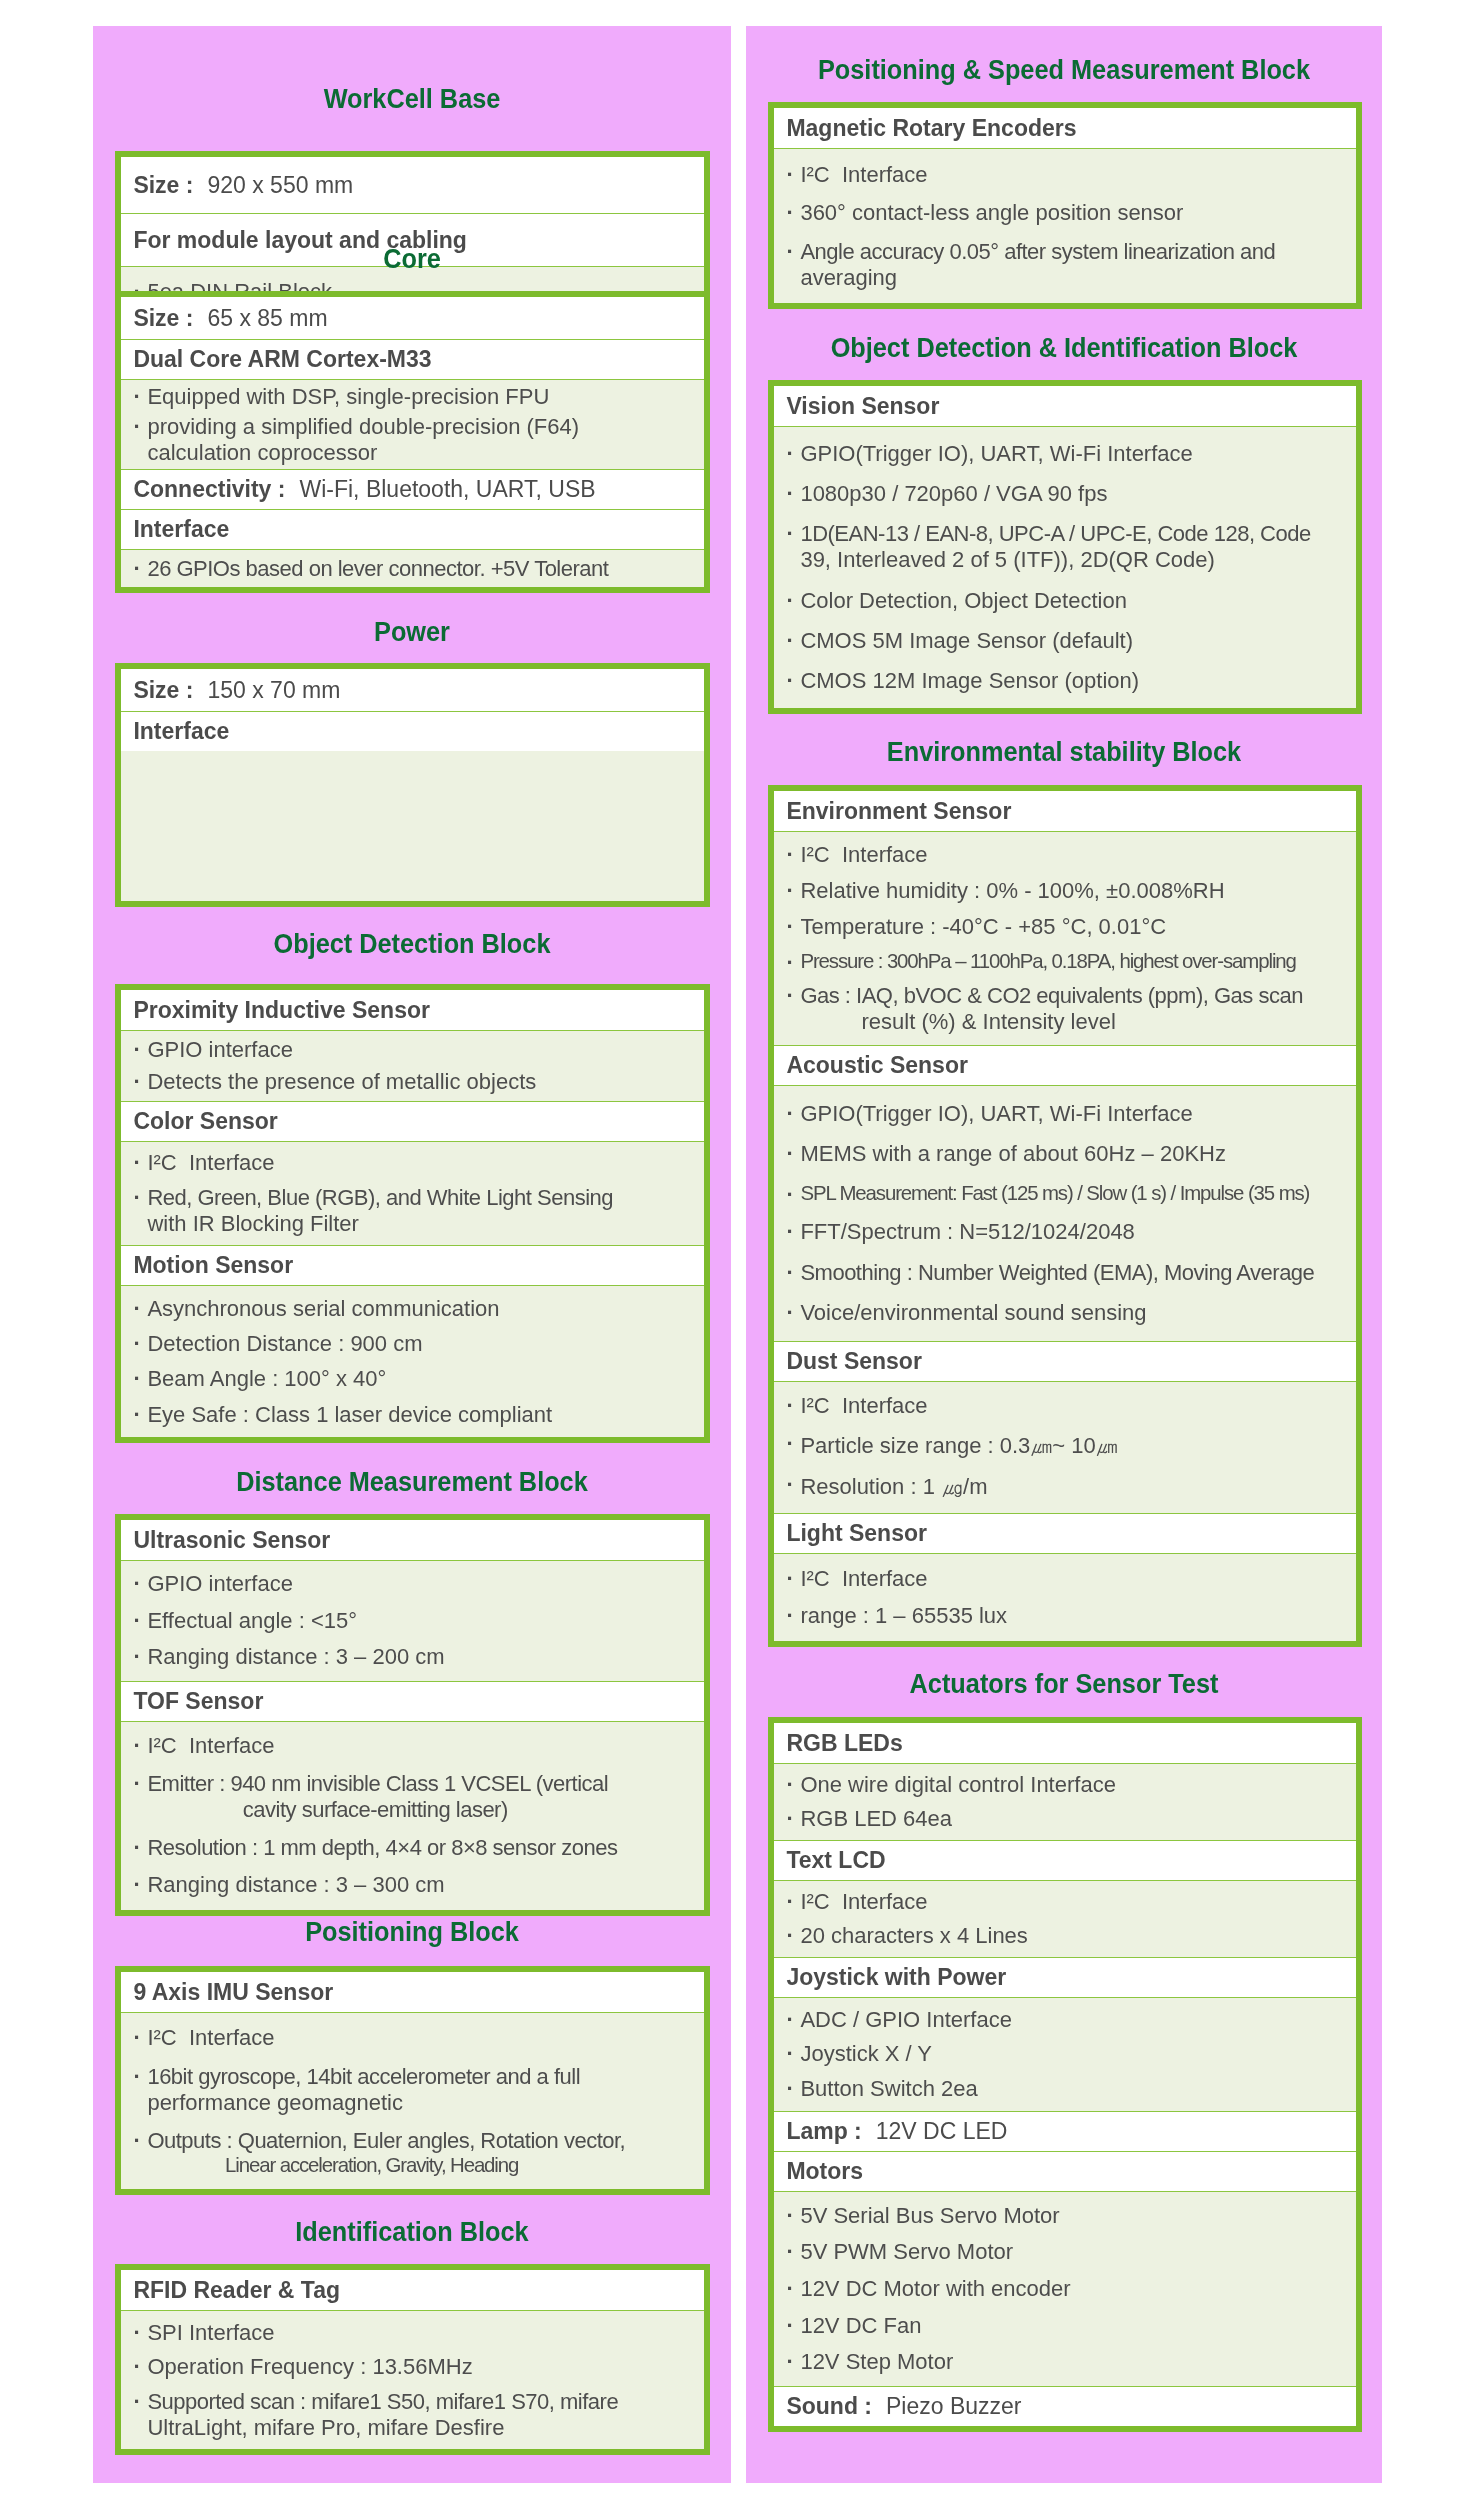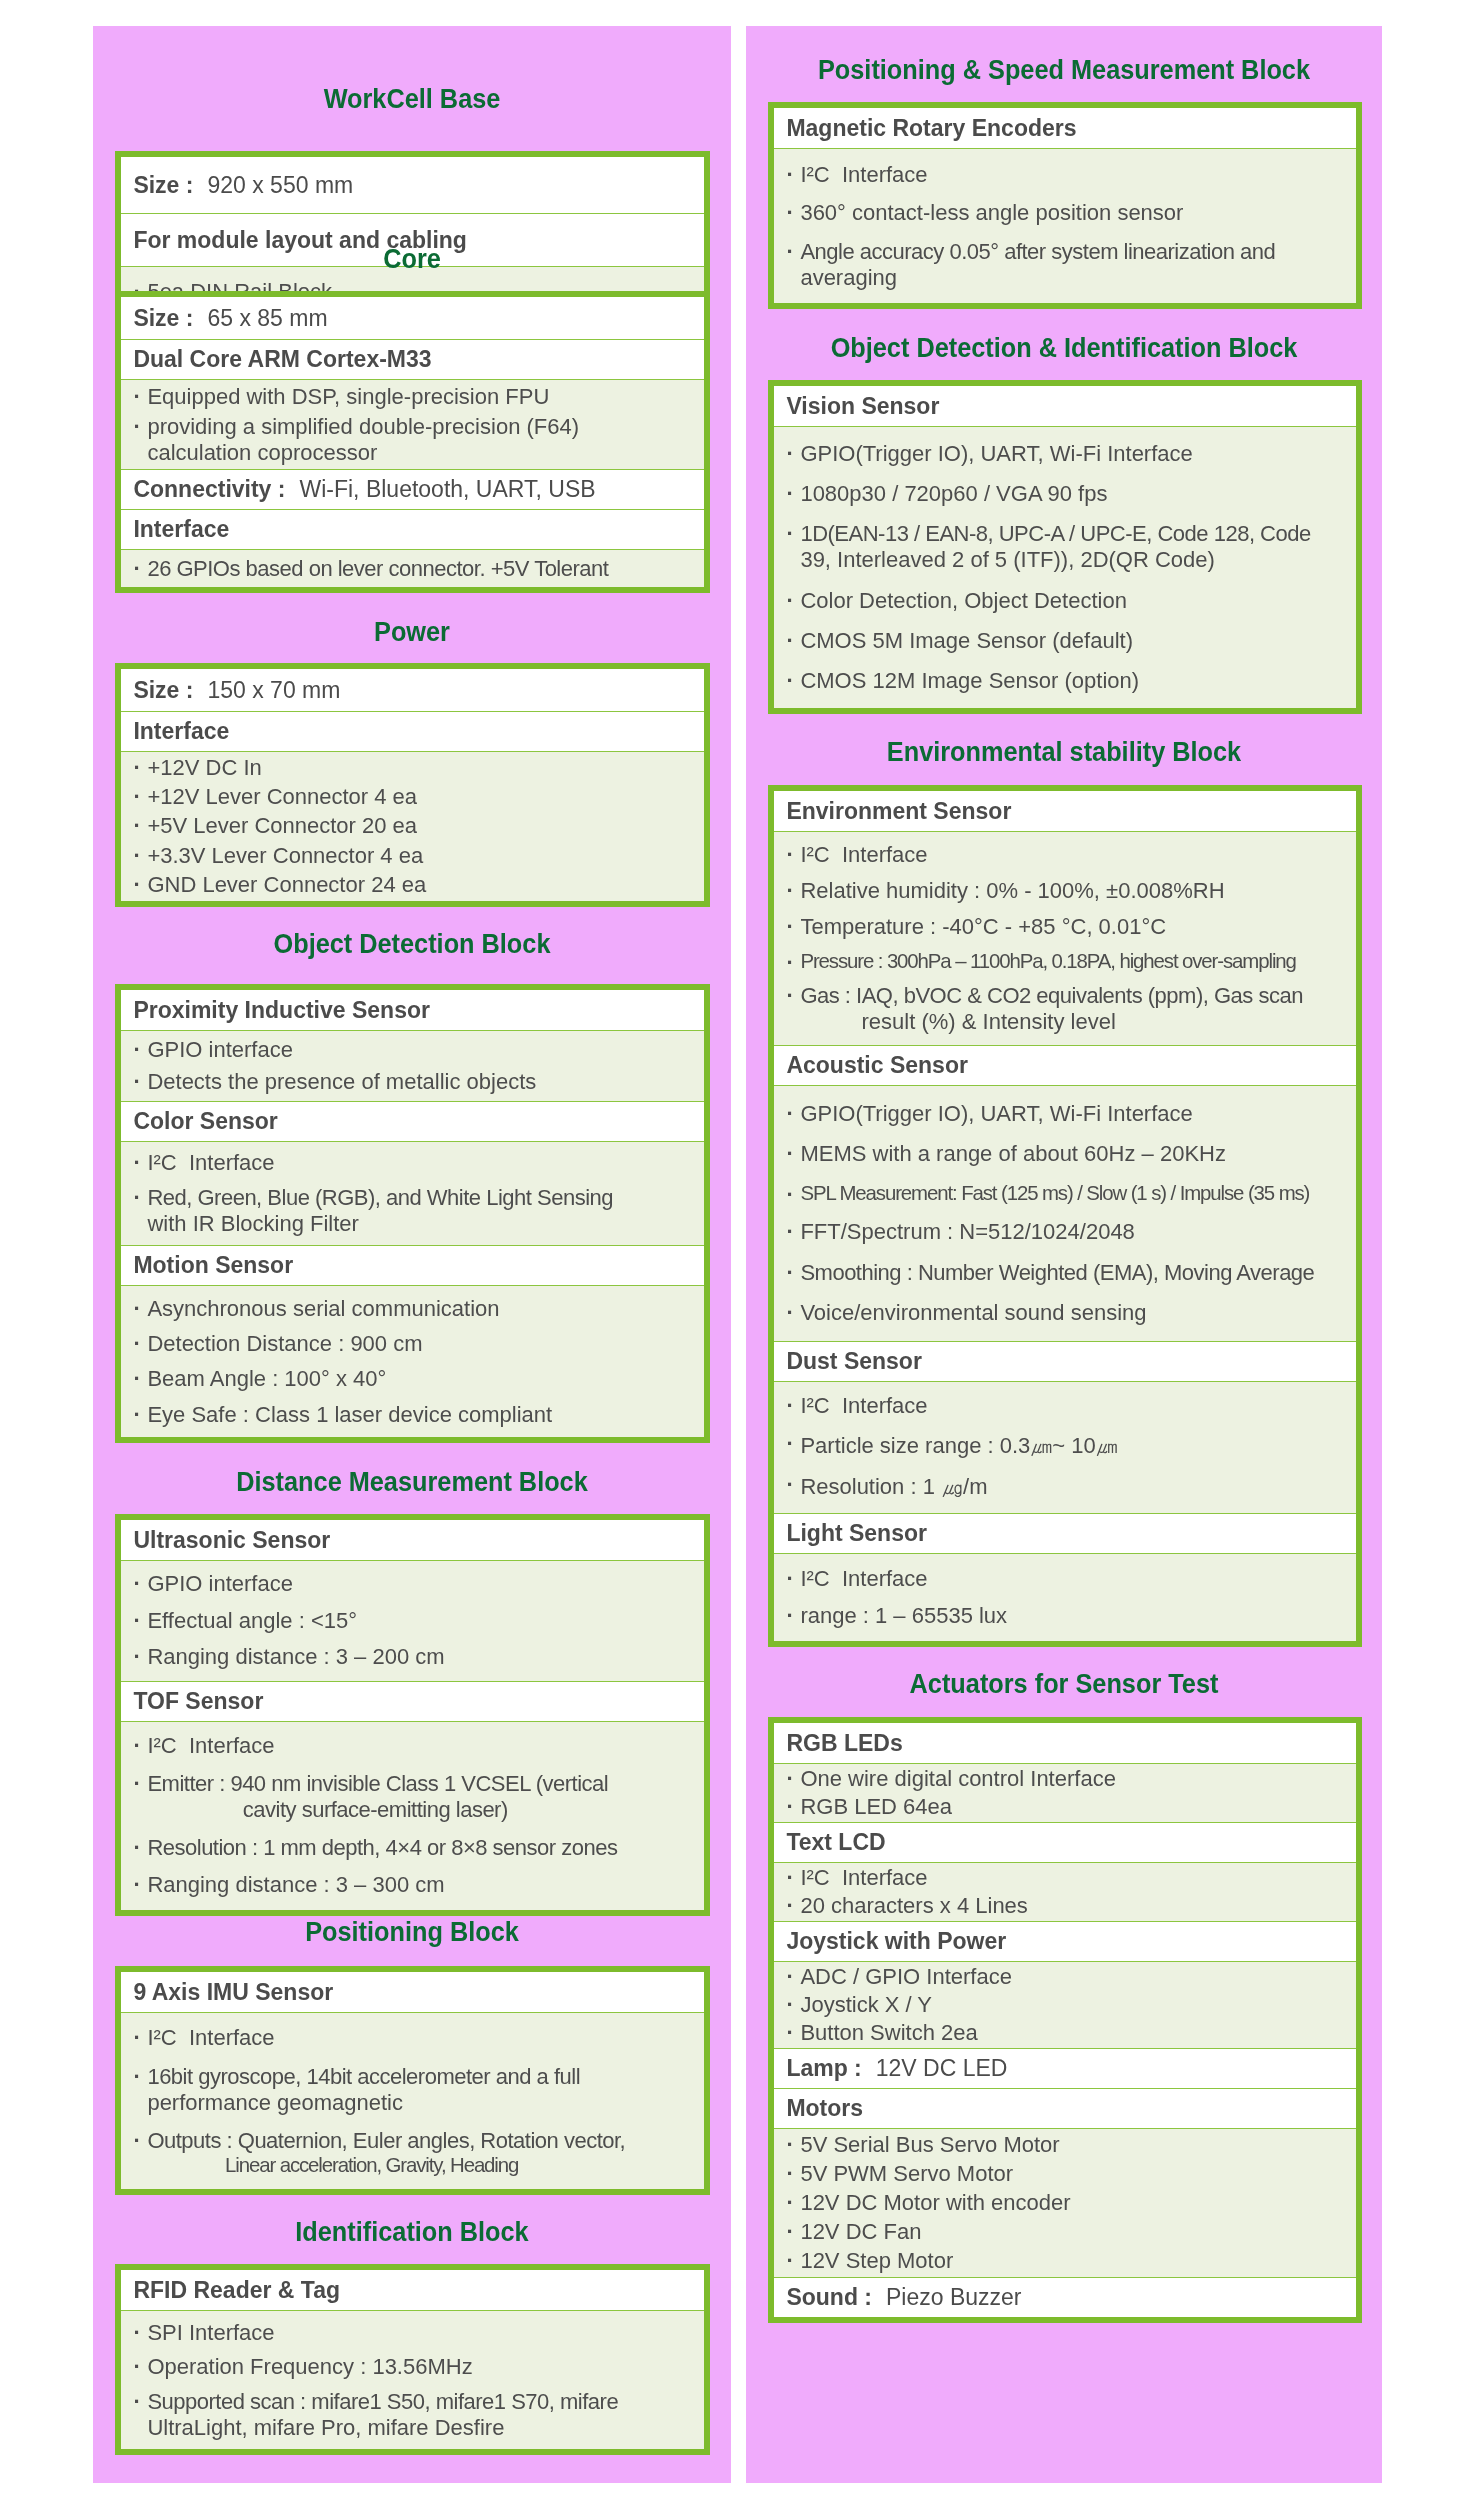--- a/index.html
+++ b/index.html
@@ -82,37 +82,20 @@
     </div>
     <div class="title" style="top: 588px;">Power</div>
     <div class="box" style="top: 637px; height: 244px;">
       <div class="row head" style="flex: 0 0 42px;">
         <span class="lbl">Size :</span>
         <span class="val">150 x 70 mm</span>
       </div>
       <div class="row head" style="flex: 0 0 40px;">
         <span class="lbl">Interface</span>
       </div>
-      <div class="row body" style="flex: 1 1 162px;">
-        <div class="item">
-          <span class="cont" style="white-space: pre;">+12V DC In</span>
-        </div>
-        <div class="item">
-          <span class="cont" style="white-space: pre;">+12V Lever Connector 4 ea</span>
-        </div>
-        <div class="item">
-          <span class="cont" style="white-space: pre;">+5V Lever Connector 20 ea</span>
-        </div>
-        <div class="item">
-          <span class="cont" style="white-space: pre;">+3.3V Lever Connector 4 ea</span>
-        </div>
-        <div class="item">
-          <span class="cont" style="white-space: pre;">GND Lever Connector 24 ea</span>
-        </div>
-      </div>
     </div>
     <div class="title" style="top: 900px;">Object Detection Block</div>
     <div class="box" style="top: 958px; height: 459px;">
       <div class="row head" style="flex: 0 0 40px;">
         <span class="lbl">Proximity Inductive Sensor</span>
       </div>
       <div class="row body" style="flex: 1 1 75px;">
         <div class="item">
           <span class="cont" style="white-space: pre;">GPIO interface</span>
         </div>
@@ -335,21 +318,21 @@
       <div class="row body" style="flex: 1 1 82px;">
         <div class="item">
           <span class="cont" style="white-space: pre;">I²C  Interface</span>
         </div>
         <div class="item">
           <span class="cont" style="white-space: pre;">range : 1 – 65535 lux</span>
         </div>
       </div>
     </div>
     <div class="title" style="top: 1640px;">Actuators for Sensor Test</div>
-    <div class="box" style="top: 1691px; height: 606px;">
+    <div class="box" style="top: 1691px; height: 715px;">
       <div class="row head" style="flex: 0 0 40px;">
         <span class="lbl">RGB LEDs</span>
       </div>
       <div class="row body" style="flex: 1 1 82px;">
         <div class="item">
           <span class="cont" style="white-space: pre;">One wire digital control Interface</span>
         </div>
         <div class="item">
           <span class="cont" style="white-space: pre;">RGB LED 64ea</span>
         </div>

